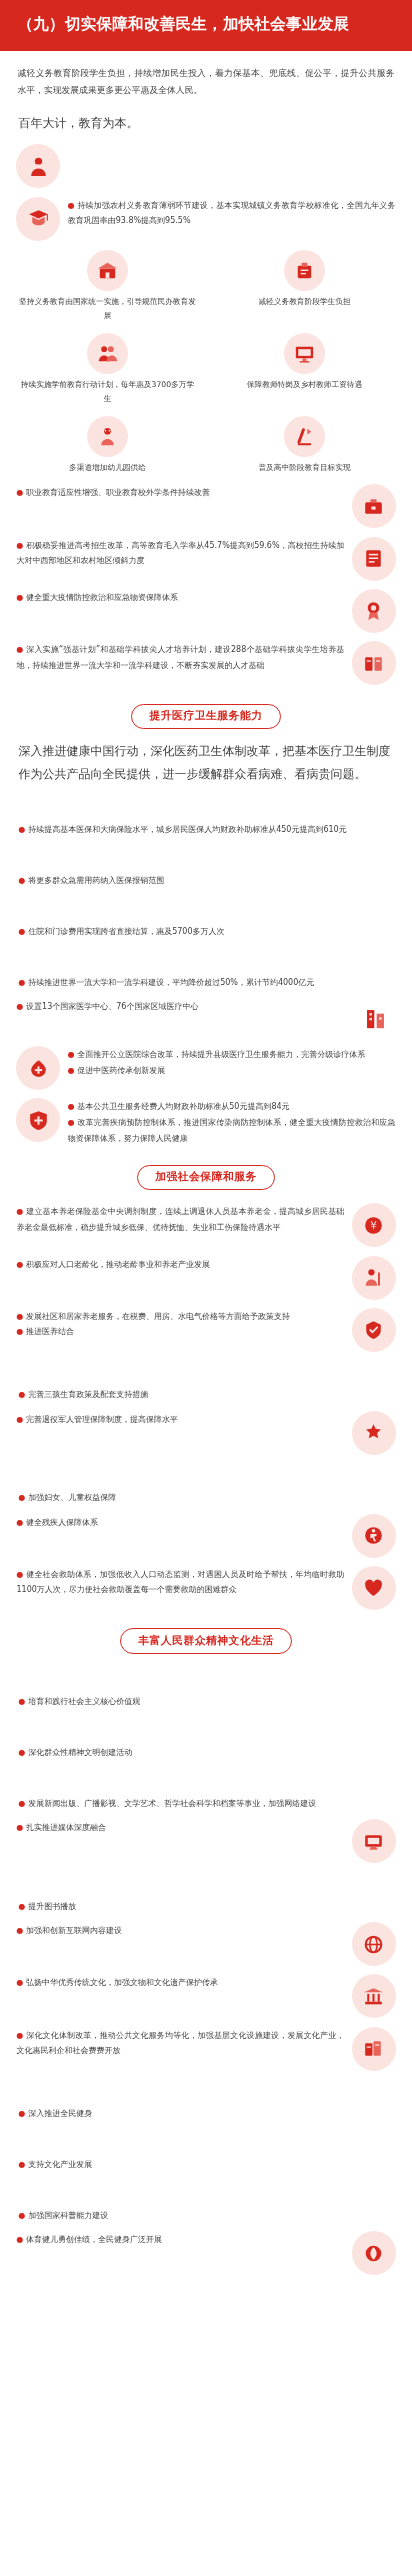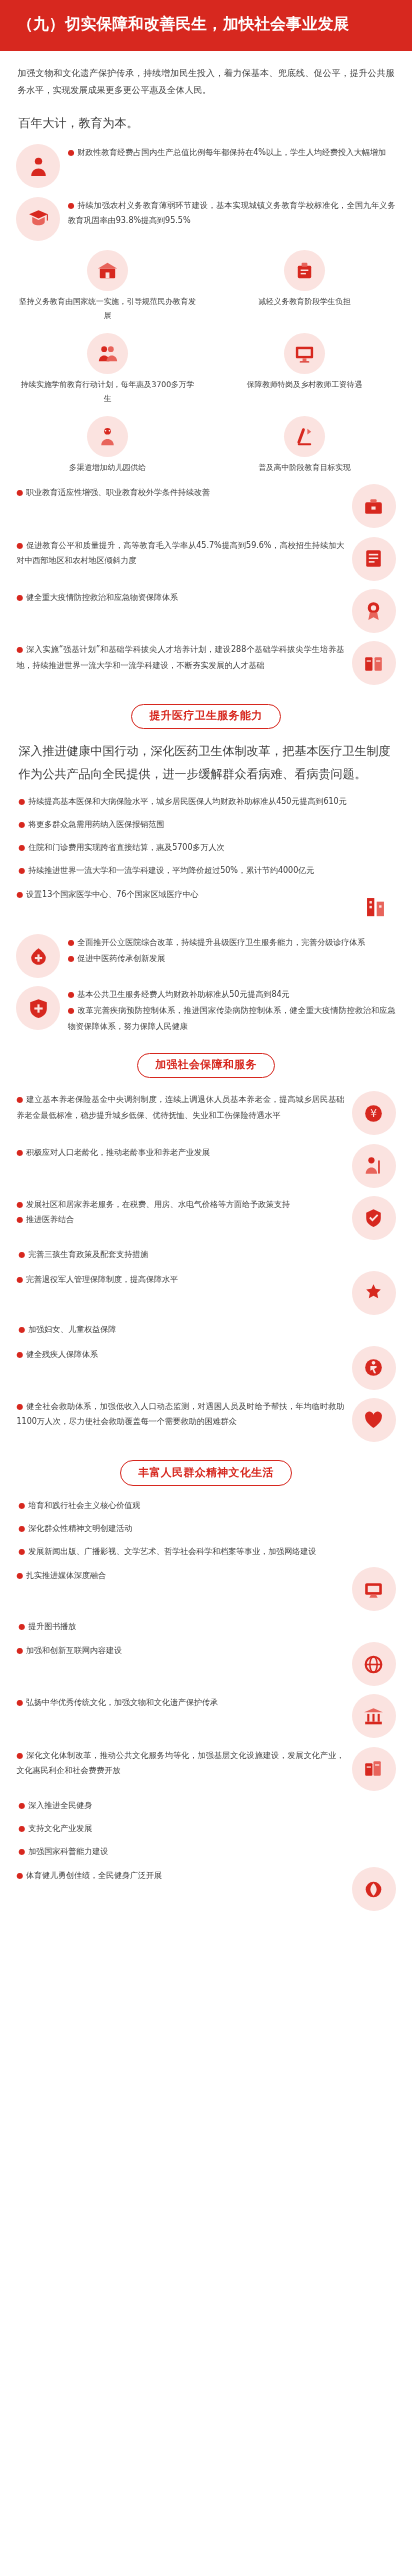--- a/index.html
+++ b/index.html
@@ -150,49 +150,49 @@
     justify-content: center;
   }
 
   
   .line {
     color: #3c3c3c;
     font-size: 8px;
     line-height: 1.95;
     padding: 3.6px 5.2px;
     text-align: justify;
+    margin-top: 28px;
   }
   .line .bullet-dot { color: #d7281f; font-weight: bold; margin-right: 2.6px; }
   .footer-pad { height: 20.6px; background: #ffffff; }
 </style>
 </head>
 <body>
 
 <div class="page">
 
   <div class="header">
     <h1 class="header-title">（九）切实保障和改善民生，加快社会事业发展</h1>
   </div>
 
   <div class="intro">
-    <p>加强文物和文化遗产保护传承，持续增加民生投入，着力保基本、兜底线、促公平，提升公共服务水平，实现发展成果更多更公平惠及全体人民。</p>
+    <p>减轻义务教育阶段学生负担，持续增加民生投入，着力保基本、兜底线、促公平，提升公共服务水平，实现发展成果更多更公平惠及全体人民。</p>
   </div>
 
   <div class="section">
     <div class="subhead">百年大计，教育为本。</div>
 
     <div class="item">
       <div class="item-icon">
         <svg width="25" height="25" viewBox="0 0 48 48">
             <circle cx="24" cy="14" r="7" fill="#d7281f"></circle>
             <path d="M10 42c0-8 6-14 14-14s14 6 14 14z" fill="#d7281f"></path>
             <rect x="18" y="20" width="12" height="4" rx="2" fill="#fbe3e0"></rect>
           </svg>
       </div>
-      <div class="item-text"><span class="bullet-dot">●</span><span>财政性教育经费占国内生产总值比例每年都保持在4%以上，学生人均经费投入大幅增加</span></div>
     </div>
 
     <div class="item">
       <div class="item-icon">
         <svg width="25" height="25" viewBox="0 0 48 48">
             <path d="M6 16 24 8l18 8-18 8z" fill="#d7281f"></path>
             <path d="M12 21v9c0 4 5 7 12 7s12-3 12-7v-9l-12 6z" fill="#e8645b"></path>
             <rect x="40" y="16" width="2" height="12" fill="#d7281f"></rect>
           </svg>
       </div>
@@ -285,21 +285,21 @@
 
     <div class="item reverse">
       <div class="item-icon">
         <svg width="25" height="25" viewBox="0 0 48 48">
             <rect x="10" y="8" width="28" height="32" rx="3" fill="#d7281f"></rect>
             <rect x="15" y="15" width="18" height="3" fill="#fbe3e0"></rect>
             <rect x="15" y="22" width="18" height="3" fill="#fbe3e0"></rect>
             <rect x="15" y="29" width="11" height="3" fill="#fbe3e0"></rect>
           </svg>
       </div>
-      <div class="item-text"><span class="bullet-dot">●</span><span>促进教育公平和质量提升，高等教育毛入学率从45.7%提高到59.6%，高校招生持续加大对中西部地区和农村地区倾斜力度</span></div>
+      <div class="item-text"><span class="bullet-dot">●</span><span>积极稳妥推进高考招生改革，高等教育毛入学率从45.7%提高到59.6%，高校招生持续加大对中西部地区和农村地区倾斜力度</span></div>
     </div>
 
     <div class="item reverse">
       <div class="item-icon">
         <svg width="25" height="25" viewBox="0 0 48 48">
             <circle cx="24" cy="19" r="11" fill="#d7281f"></circle>
             <path d="M17 28l-3 14 10-5 10 5-3-14z" fill="#e8645b"></path>
             <circle cx="24" cy="19" r="5" fill="#fbe3e0"></circle>
           </svg>
       </div>

